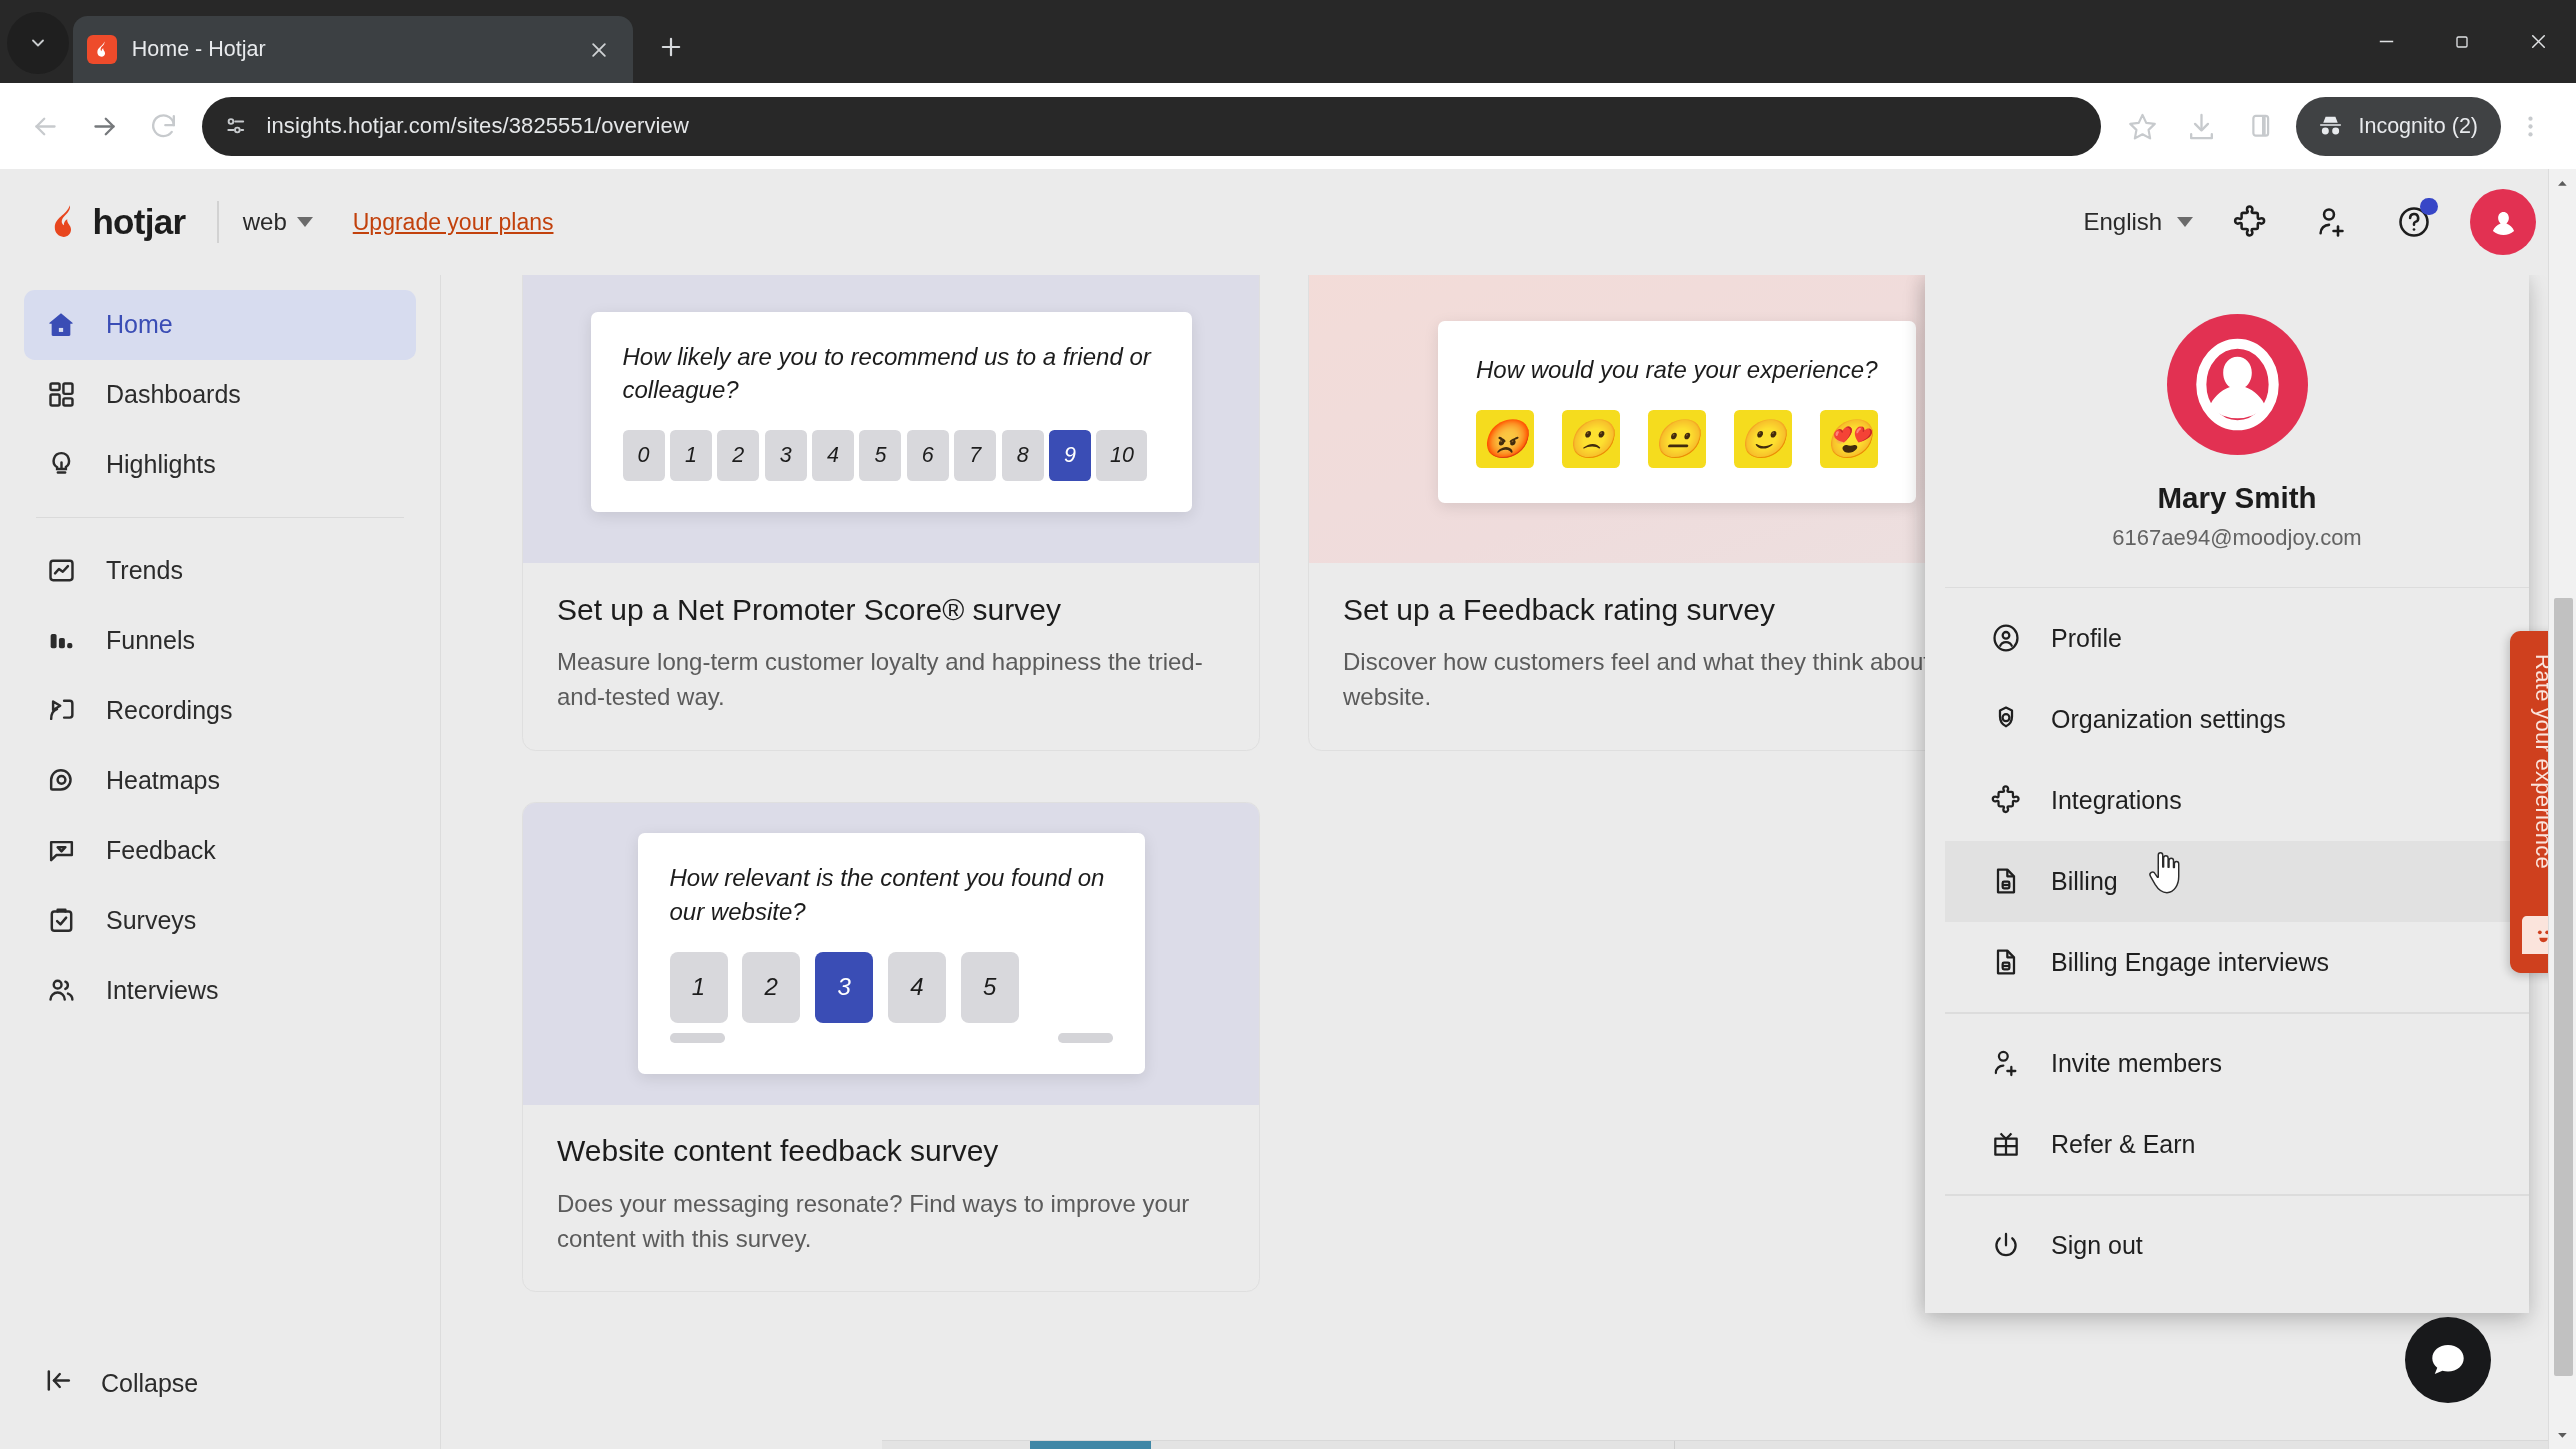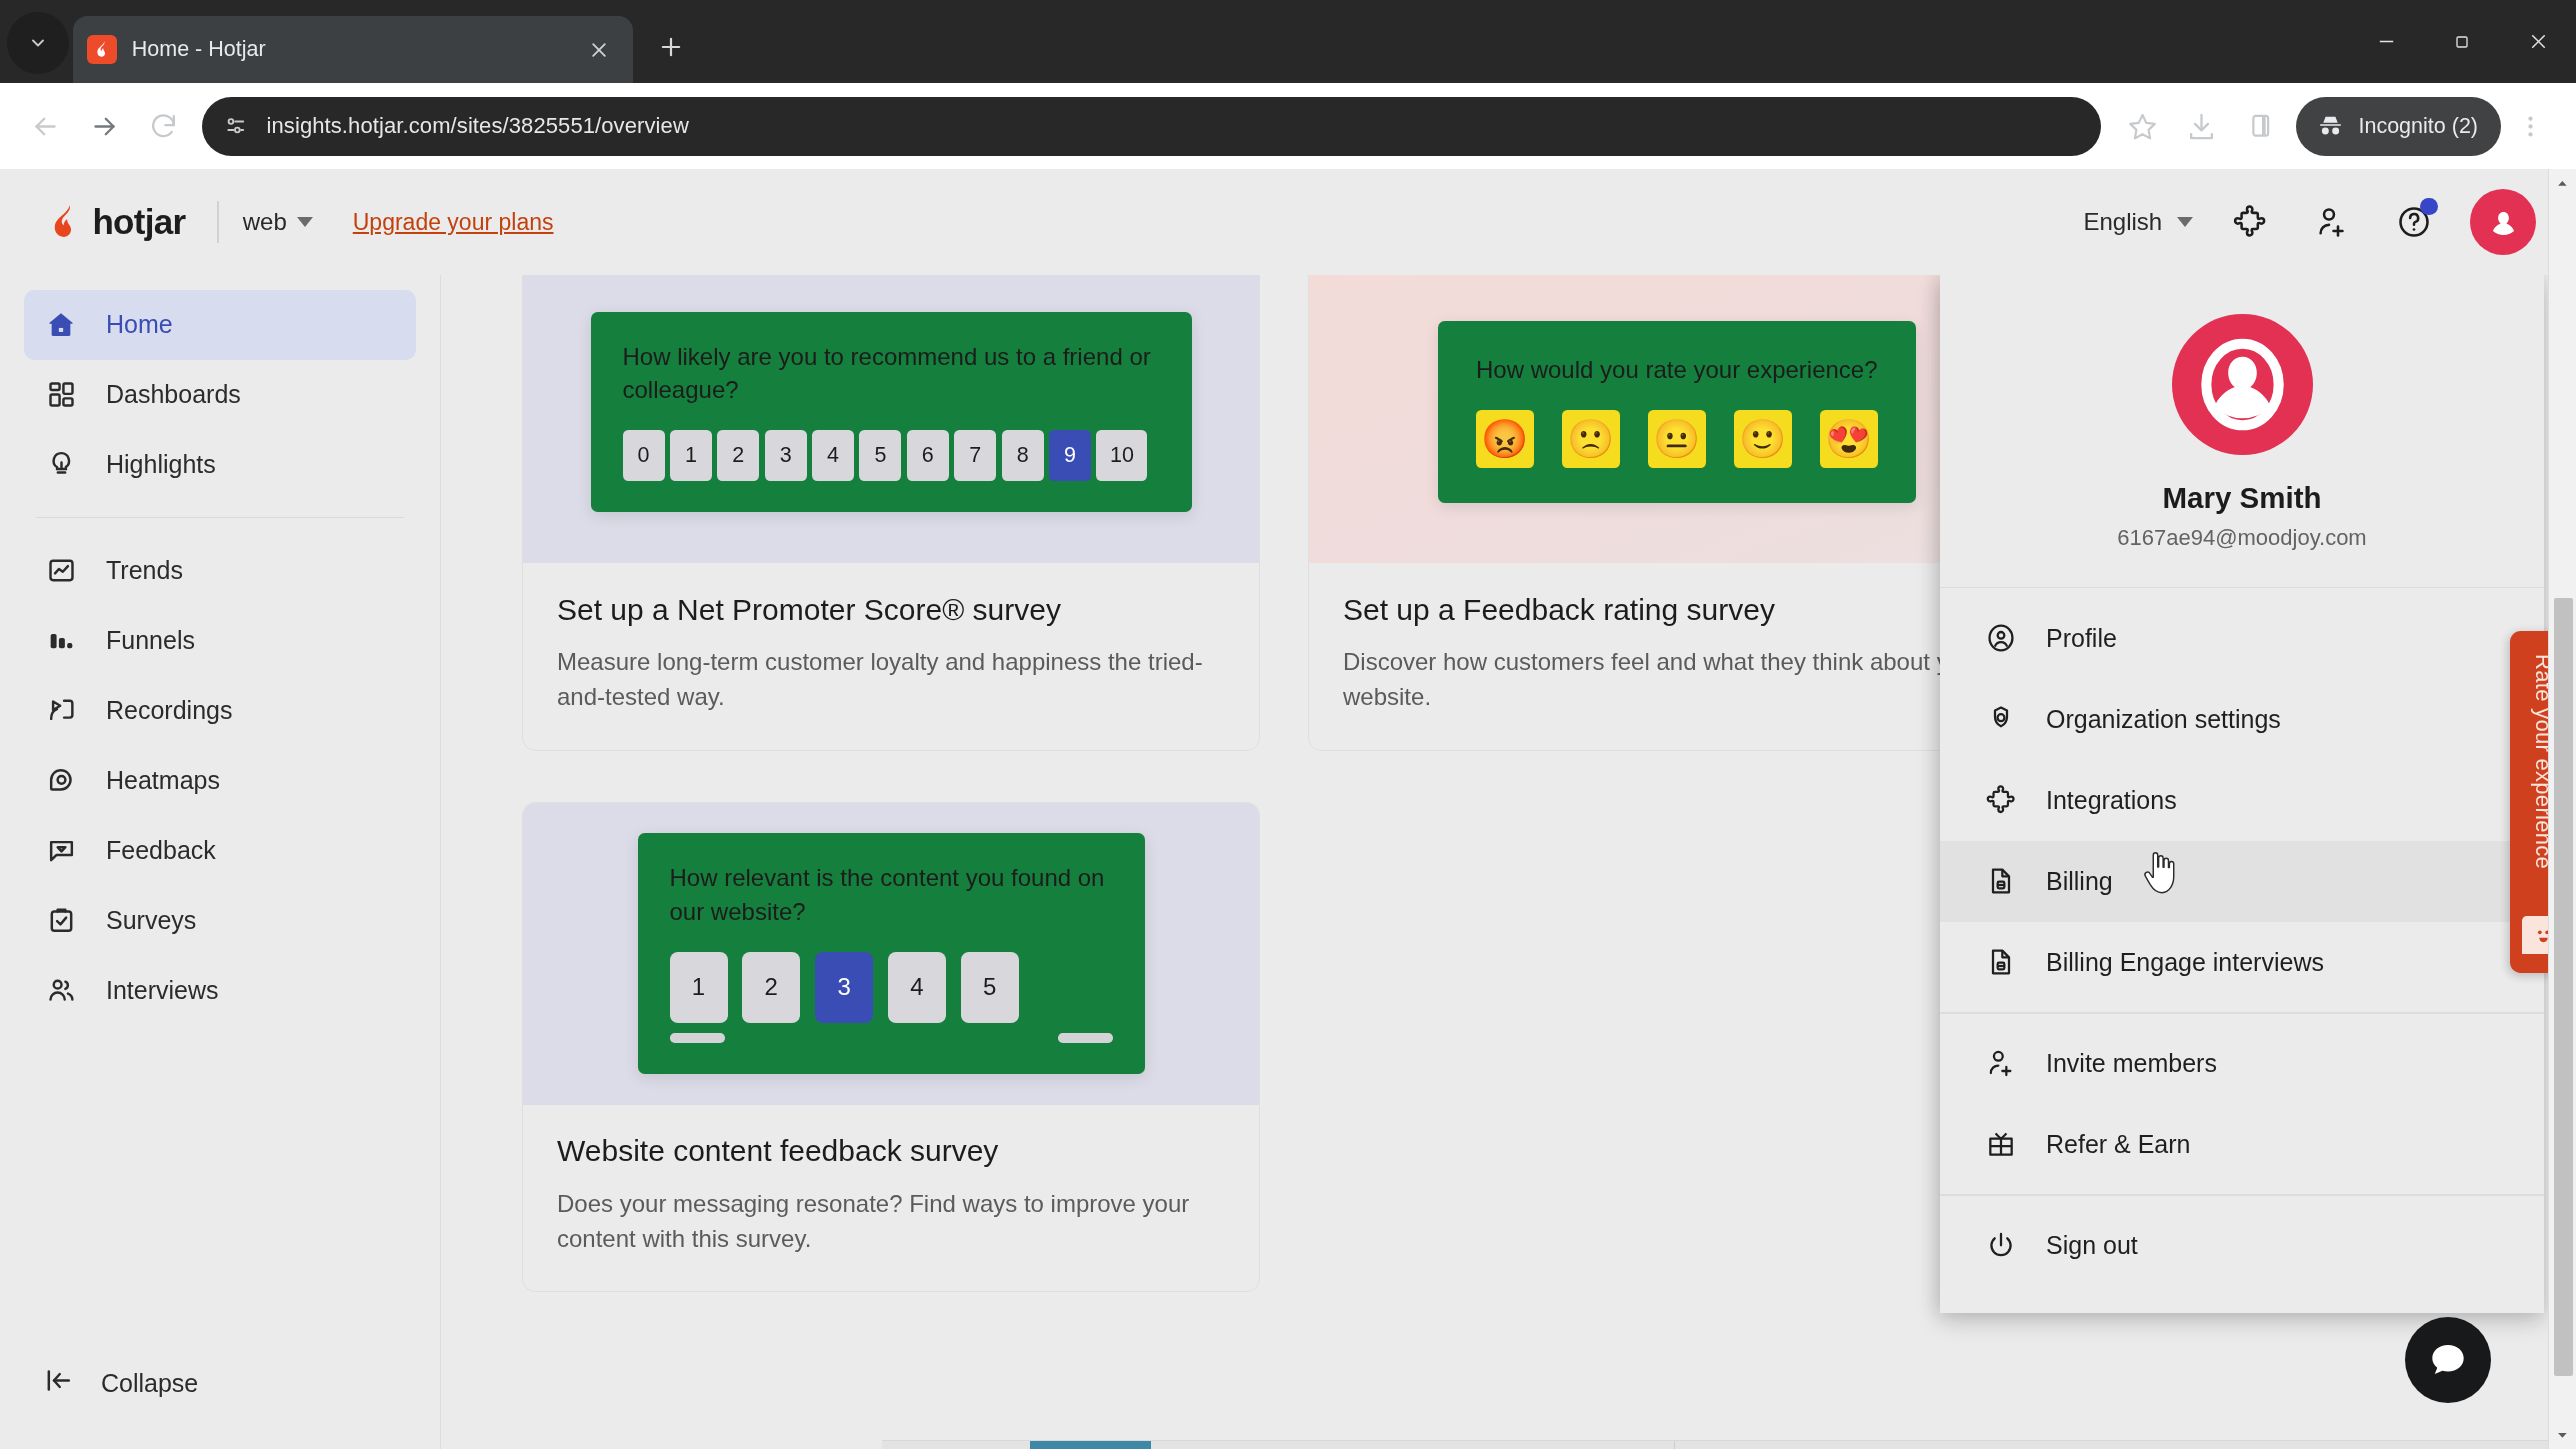--- a/index.html
+++ b/index.html
@@ -150,23 +150,24 @@
     overflow: hidden; flex: none;
   }
   .card.first { margin-top: -14.8px; }
   .card-media {
     height: 302px; display: flex; align-items: center; justify-content: center;
     position: relative;
   }
   .media-purple { background: #dcdce8; }
   .media-pink { background: linear-gradient(160deg, #f3dcd8 0%, #efdcdc 60%, #ece0e0 100%); }
   .widget {
-    background: #15803d; border-radius: 6.7px;
+    background: #ffffff; border-radius: 6.7px;
     box-shadow: 0 4px 14.8px rgba(0,0,0,.10);
     padding: 28px 32px 31px 32px;
+    font-style: italic;
   }
   .widget-q { font-size: 24px; color: #1c1c1c; line-height: 1.38; margin-bottom: 24px; }
   .nps-row { display: flex; gap: 5.4px; }
   .nps-btn {
     width: 42px; height: 51px; border-radius: 5.4px; background: #d8d8dc;
     display: flex; align-items: center; justify-content: center;
     font-size: 21.5px; color: #1d1d1d;
   }
   .nps-btn.wide { width: 51px; }
   .nps-btn.sel { background: #3a4db5; color: #fff; }
@@ -180,24 +181,24 @@
   }
   .rate5-btn.sel { background: #3a4db5; color: #fff; }
   .rate5-labels { display: flex; justify-content: space-between; margin-top: 10.7px; }
   .rate5-labels i { display: block; width: 55px; height: 9.4px; background: #d4d4d8; border-radius: 4.7px; }
   .card-body { padding: 29.5px 34px 35px 34px; }
   .card-title { font-size: 30px; color: #1c1c1c; margin-bottom: 17.4px; }
   .card-desc { font-size: 24px; color: #5b5b5b; line-height: 1.47; }
 
   
   .dropdown {
-    position: absolute; right: 32px; top: 0;
+    position: absolute; right: 47px; top: 0;
     width: 604px; background: #ebebeb;
     box-shadow: -2.7px 0 17.4px rgba(0,0,0,.13), 0 9.4px 23px rgba(0,0,0,.16);
-    z-index: 40; padding-bottom: 17.4px;
+    z-index: 40; padding-bottom: 17.4px; padding-left: 20px;
   }
   .dd-profile { padding: 39px 0 36px 0; text-align: center; }
   .dd-avatar {
     width: 141px; height: 141px; border-radius: 50%;
     background: #e23152; margin: 0 auto 25.5px auto;
     display: flex; align-items: center; justify-content: center;
   }
   .dd-name { font-size: 29.5px; color: #1c1c1c; font-weight: 700; margin-bottom: 10.7px; }
   .dd-email { font-size: 22px; color: #636363; }
   .dd-sep { height: 1.3px; background: #dcdcdc; }

